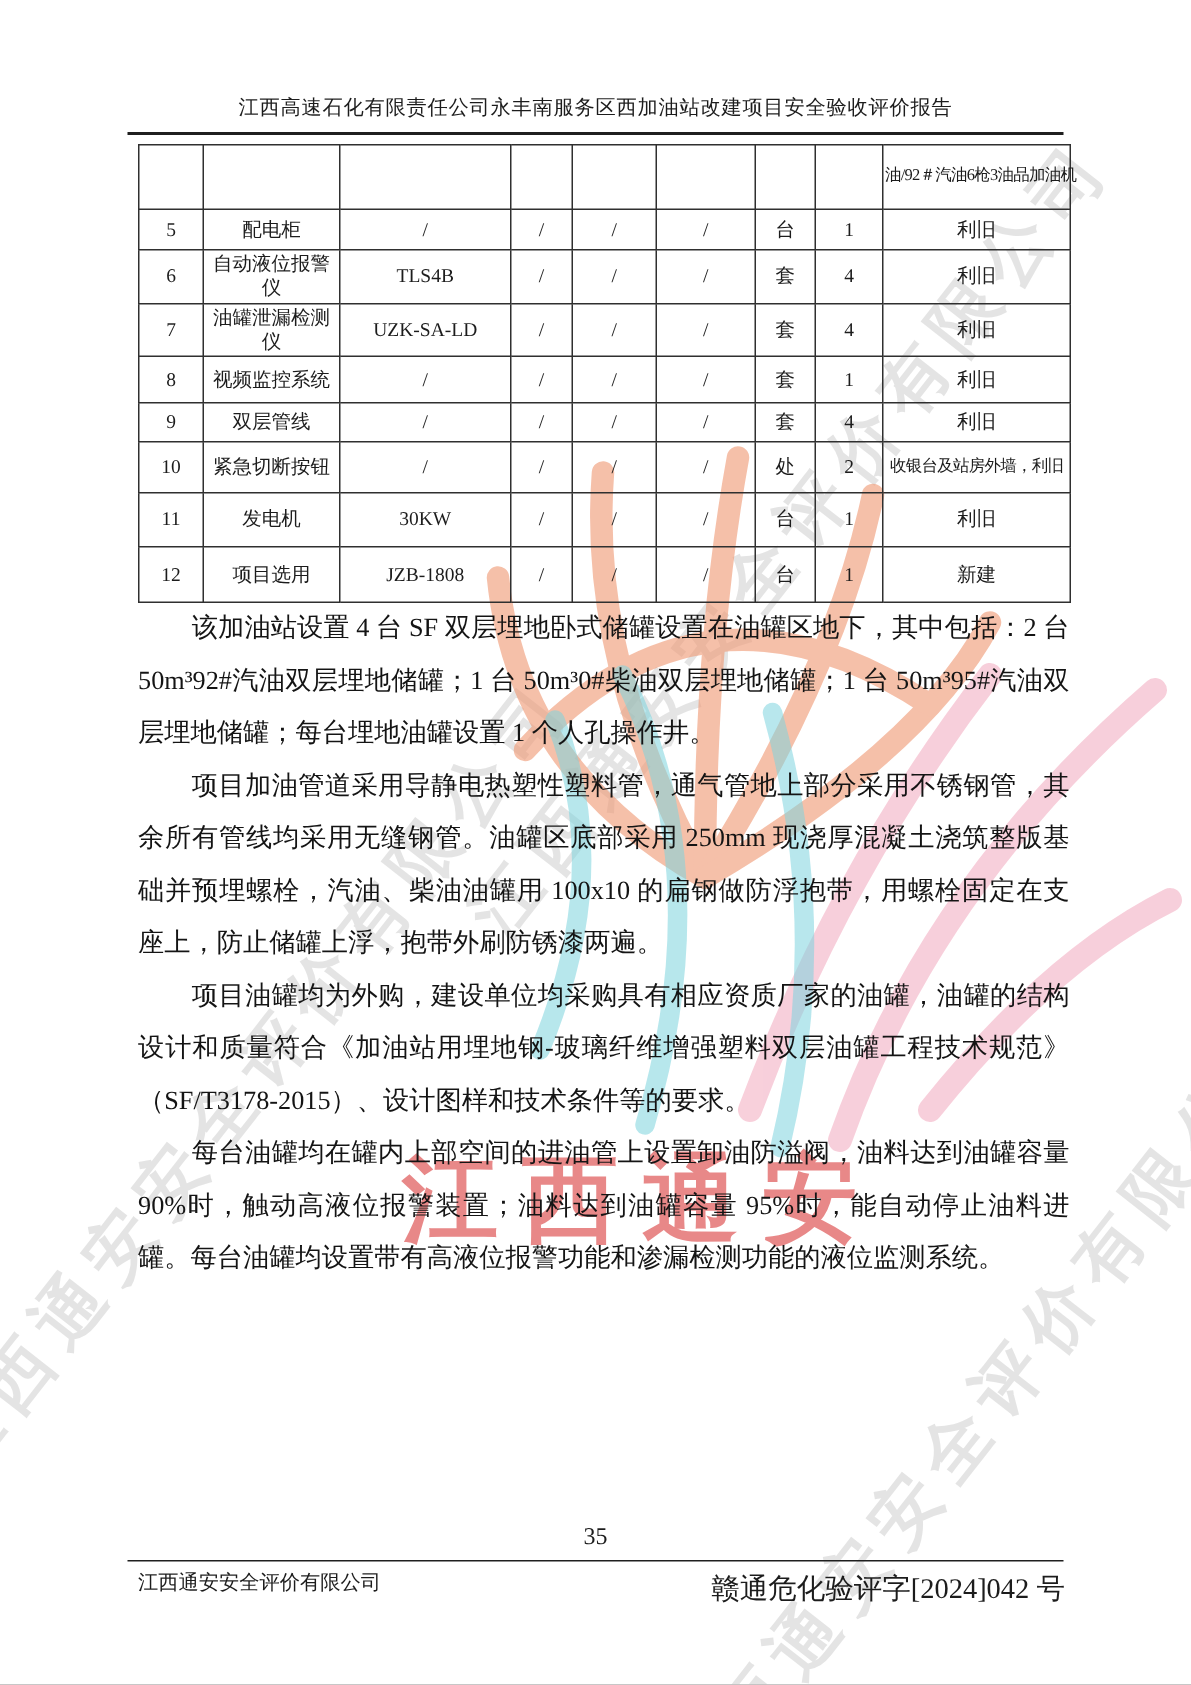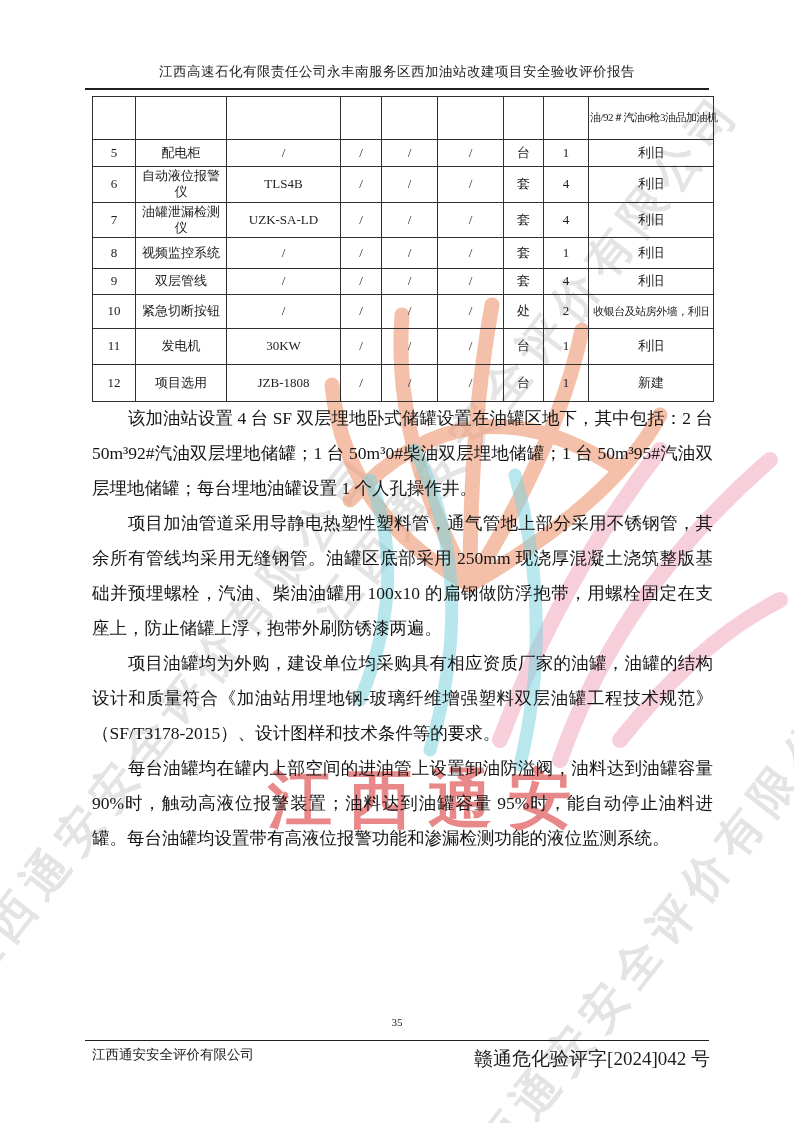--- a/index.html
+++ b/index.html
@@ -41,21 +41,21 @@
   tr.r4{height:31px;} tr.r5{height:26px;} tr.r6{height:34px;} tr.r7{height:36px;margin-top:22px;}
   tr.r8{height:37px;}
   td.tight{font-size:11px;letter-spacing:-0.5px;white-space:nowrap;overflow:visible;}
   
   .bodytext{position:absolute;top:401px;left:92px;width:621px;}
   .bodytext p{
     margin:0;font-size:17.5px;line-height:35px;text-align:justify;
     text-indent:2.05em;color:#141414;
   }
   
-  .pagenum{position:absolute;top:1016px;left:85px;width:624px;text-align:center;font-size:11px;}
+  .pagenum{position:absolute;top:1016px;left:85px;width:624px;text-align:center;font-size:16px;}
   .ftr-rule{position:absolute;top:1040px;left:85px;width:624px;border-top:1.8px solid #1f1f1f;}
   .ftr-left{position:absolute;top:1046px;left:92px;font-size:13.5px;}
   .ftr-right{position:absolute;top:1046px;right:84px;font-size:19px;}
 </style>
 </head>
 <body>
 
 <div class="page">
 
   <div class="wm-layer">

